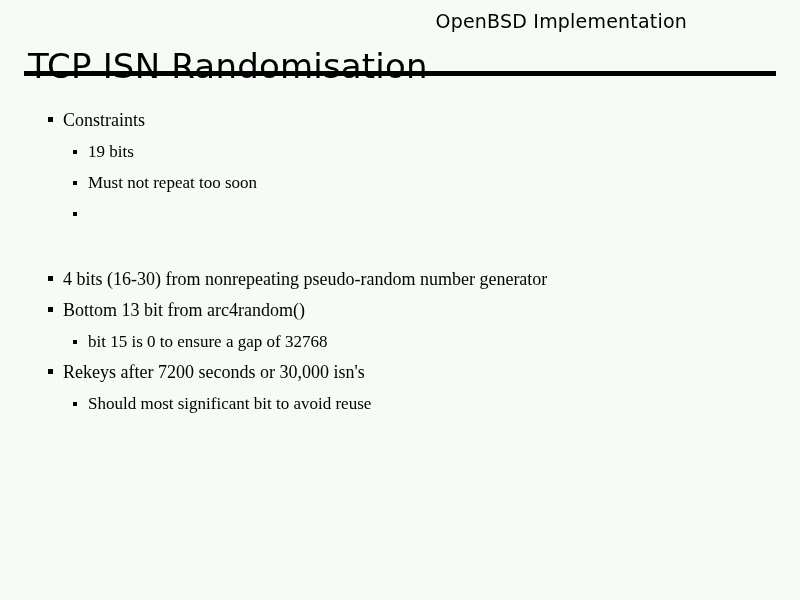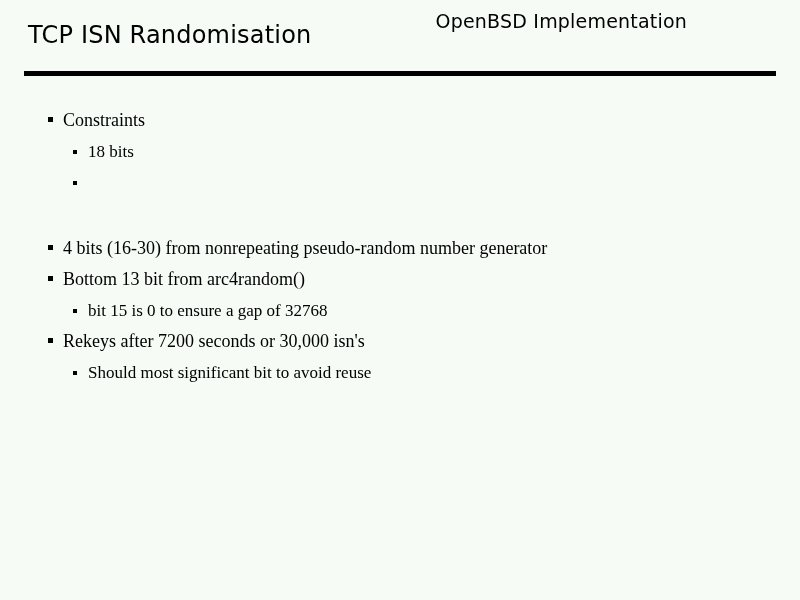--- a/index.html
+++ b/index.html
@@ -21,23 +21,23 @@
   .header-right {
     position: absolute;
     top: 10px;
     right: 24px;
     font-size: 19px;
     letter-spacing: 0.2px;
     white-space: nowrap;
   }
   .title {
     position: absolute;
-    top: 21px;
+    top: 46px;
     left: 28px;
-    font-size: 24px;
+    font-size: 34px;
     letter-spacing: 0.2px;
     white-space: nowrap;
     text-align: right;
   }
   .rule {
     position: absolute;
     top: 71px;
     left: 24px;
     width: 752px;
     height: 5px;
@@ -82,21 +82,22 @@
 </style>
 </head>
 <body style="background: rgb(246, 251, 246); color: rgb(0, 0, 0);">
 
 <div class="slide">
   <div class="header-right">OpenBSD Implementation</div>
   <div class="title">TCP ISN Randomisation</div>
   <div class="rule" style="background: rgb(0, 0, 0);"></div>
   <div class="content" id="bullet-list">
       <div class="bullet-row level-1"><span class="marker m1" style="background: rgb(0, 0, 0);"></span><span>Constraints</span></div>
-      <div class="bullet-row level-2"><span class="marker m2" style="background: rgb(0, 0, 0);"></span><span>18 bits</span></div>
+      <div class="bullet-row level-2"><span class="marker m2" style="background: rgb(0, 0, 0);"></span><span>19 bits</span></div>
+      <div class="bullet-row level-2"><span class="marker m2" style="background: rgb(0, 0, 0);"></span><span>Must not repeat too soon</span></div>
       <div class="bullet-row level-2"><span class="marker m2" style="background: rgb(0, 0, 0);"></span></div>
       <div class="spacer"></div>
       <div class="bullet-row level-1"><span class="marker m1" style="background: rgb(0, 0, 0);"></span><span>4 bits (16-30) from nonrepeating pseudo-random number generator</span></div>
       <div class="bullet-row level-1"><span class="marker m1" style="background: rgb(0, 0, 0);"></span><span>Bottom 13 bit from arc4random()</span></div>
       <div class="bullet-row level-2"><span class="marker m2" style="background: rgb(0, 0, 0);"></span><span>bit 15 is 0 to ensure a gap of 32768</span></div>
       <div class="bullet-row level-1"><span class="marker m1" style="background: rgb(0, 0, 0);"></span><span>Rekeys after 7200 seconds or 30,000 isn's</span></div>
       <div class="bullet-row level-2"><span class="marker m2" style="background: rgb(0, 0, 0);"></span><span>Should most significant bit to avoid reuse</span></div>
     </div>
 </div>
 

